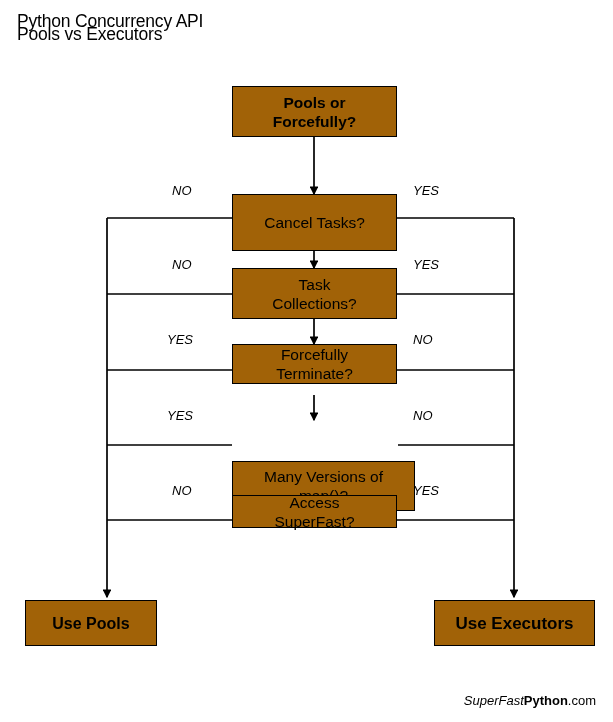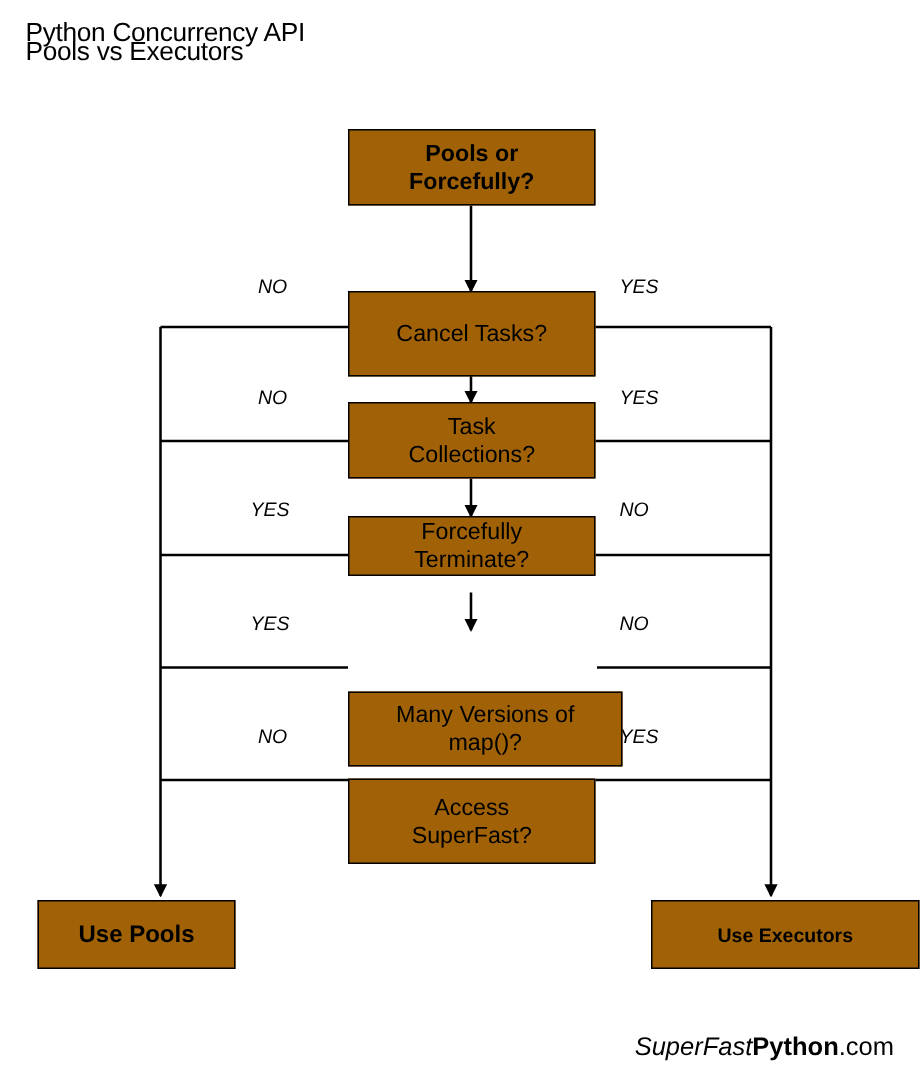--- a/index.html
+++ b/index.html
@@ -60,21 +60,21 @@
     font-style: italic;
     white-space: nowrap;
     z-index: 6;
   }
 
   
   .brand {
     position: absolute;
     right: 17px;
     bottom: 14px;
-    font-size: 17px;
+    font-size: 13px;
     white-space: nowrap;
   }
   .brand .b-super { font-style: italic; }
   .brand .b-python { font-weight: bold; }
   .brand .b-com { font-weight: normal; }
 
   svg { display: block; }
 </style>
 </head>
 <body>
@@ -142,32 +142,32 @@
   </span>
 </div>
 
 <div class="node" style="left:232px; top:420px; width:183px; height:50px;margin-top:41px;">
   <span>
     <span class="node-text">Many Versions of</span>
     <span class="node-text">map()?</span>
   </span>
 </div>
 
-<div class="node" style="left:232px; top:495px; width:165px; height:57px;margin-top:24px;">
+<div class="node" style="left:232px; top:495px; width:165px; height:33px;">
   <span>
     <span class="node-text">Access</span>
     <span class="node-text">SuperFast?</span>
   </span>
 </div>
 
 <div class="node bold" style="left:25px; top:600px; width:132px; height:46px; font-size:16px;">
   <span class="node-text">Use Pools</span>
 </div>
 
-<div class="node bold" style="left:434px; top:600px; width:179px; height:46px; font-size:13px;align-items:center;">
+<div class="node bold" style="left:434px; top:600px; width:161px; height:46px; font-size:17px;align-items:center;">
   <span class="node-text">Use Executors</span>
 </div>
 
 <div class="edge-label" style="left:172px; top:183px;">NO</div>
 <div class="edge-label" style="left:413px; top:183px;">YES</div>
 
 <div class="edge-label" style="left:172px; top:257px;">NO</div>
 <div class="edge-label" style="left:413px; top:257px;">YES</div>
 
 <div class="edge-label" style="left:167px; top:332px;">YES</div>

